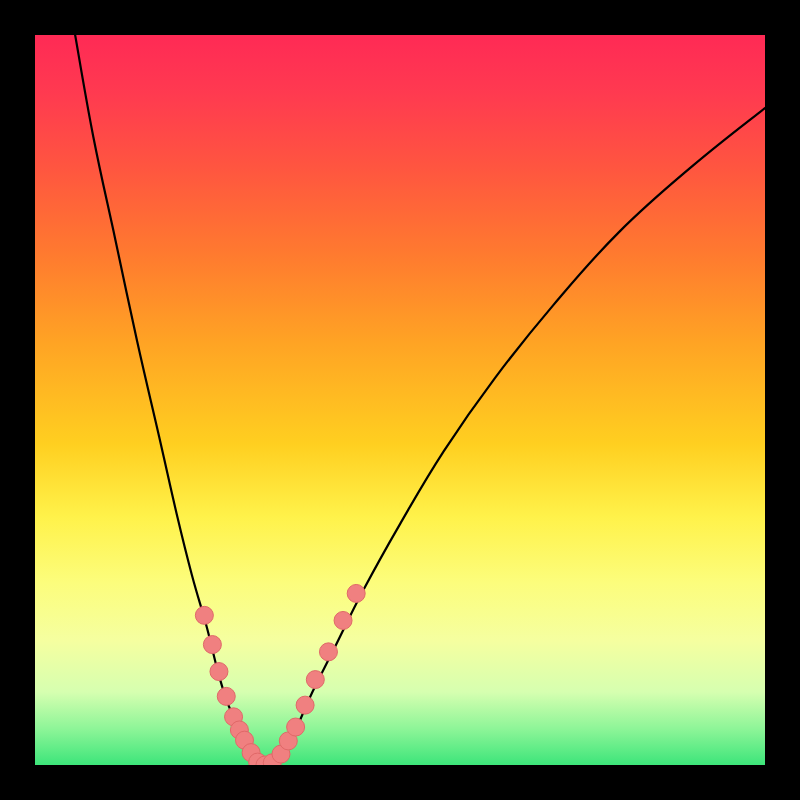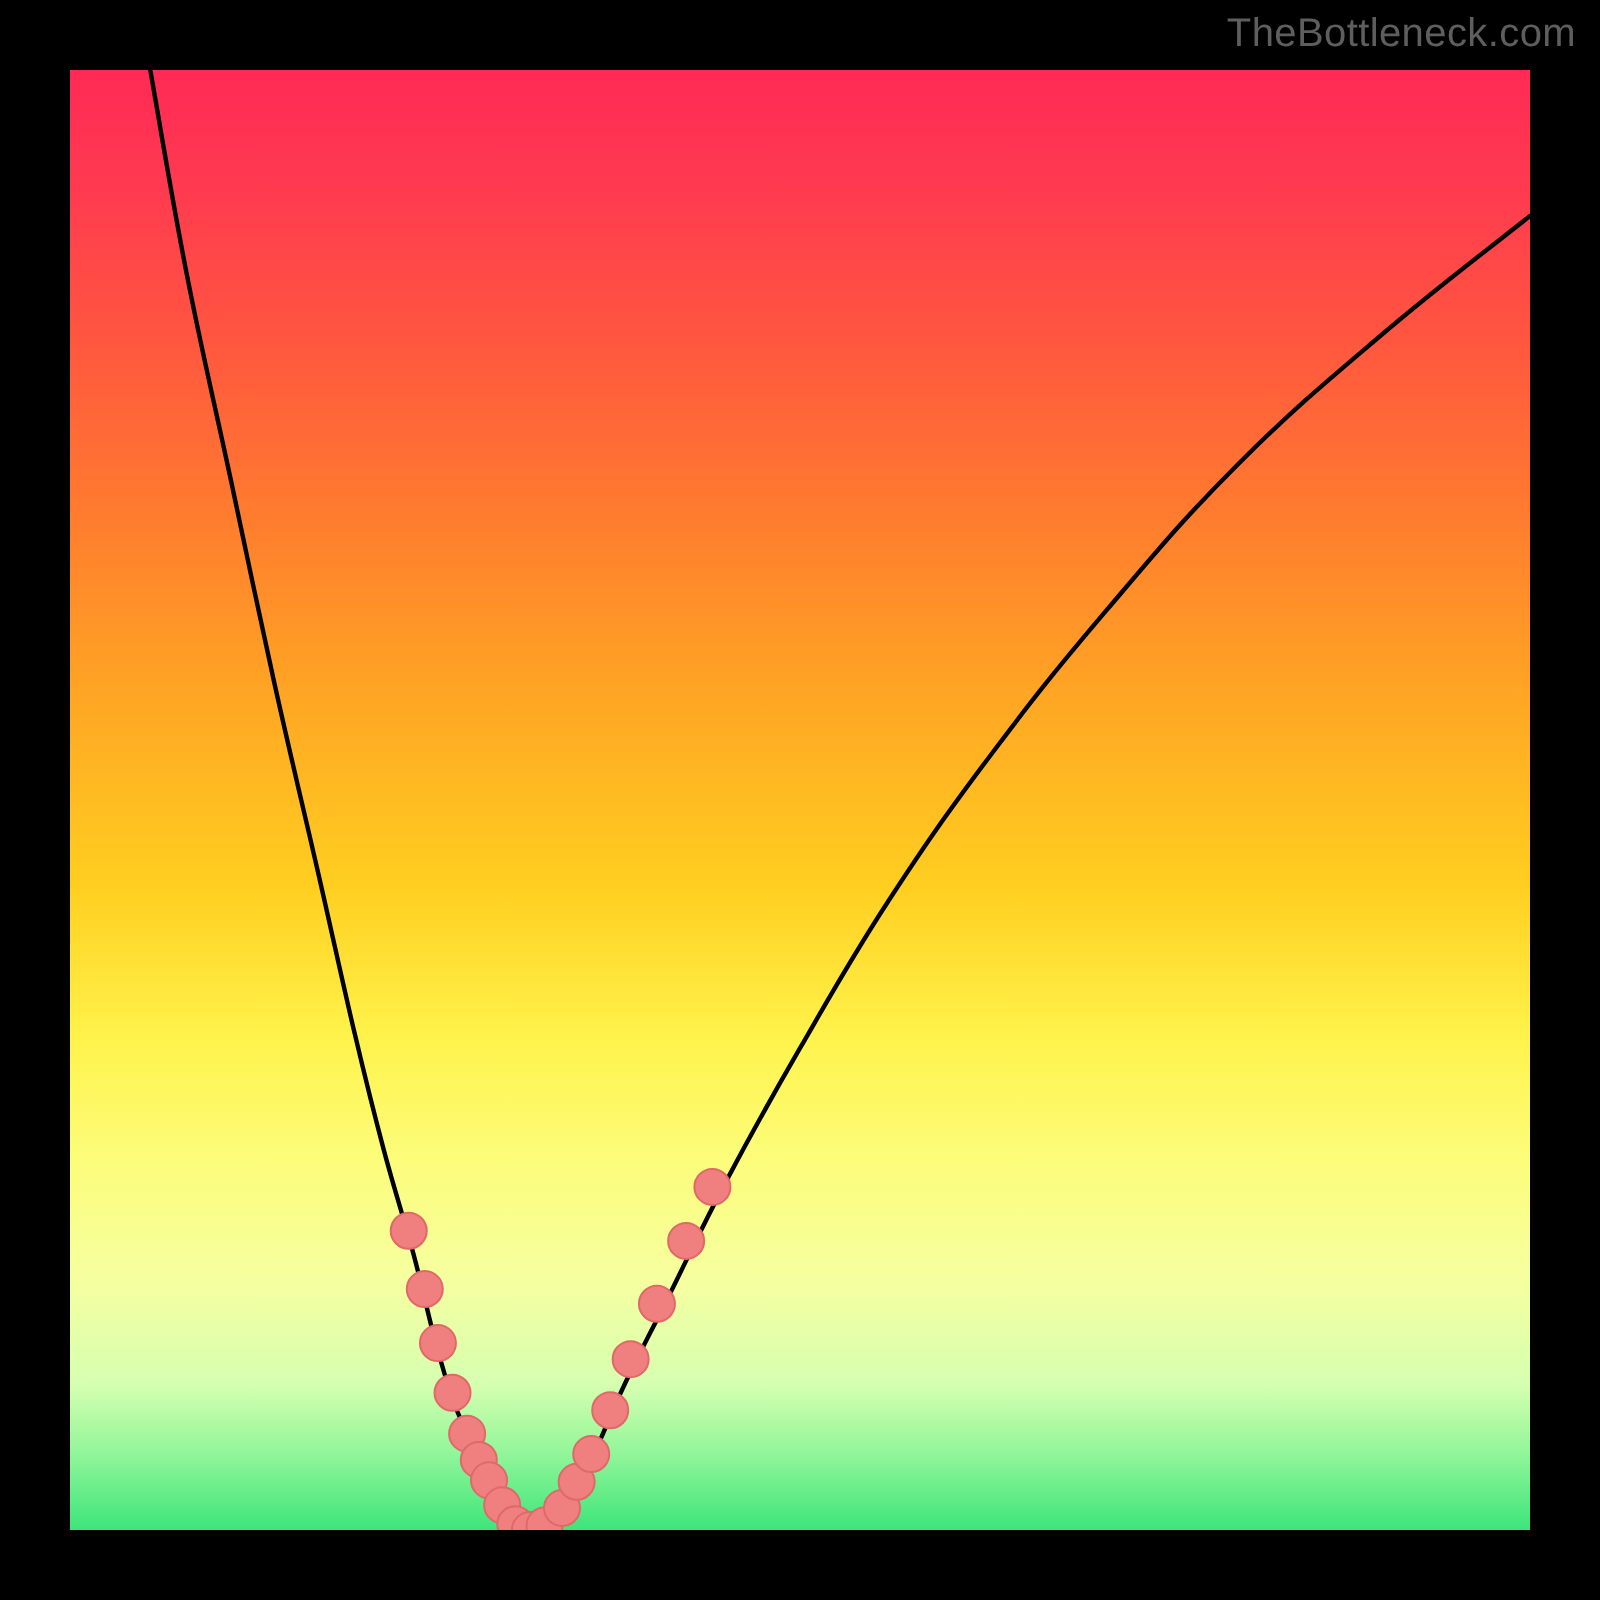--- a/index.html
+++ b/index.html
@@ -58,21 +58,20 @@
     font-size: 20px;
     letter-spacing: 0.2px;
     user-select: none;
   }
 </style>
 </head>
 <body>
 
 <div class="frame">
 
-  <div class="watermark">TheBottleneck.com</div>
 
   <div class="plot">
     <div class="gradient"></div>
     <svg class="curve" viewBox="0 0 730 730" preserveAspectRatio="none">
       <path id="curve-path" fill="none" stroke="#000" stroke-width="2.2" stroke-linejoin="round" stroke-linecap="round" d="M40.15,0.00C43.80,20.44 50.37,61.32 58.40,102.20C66.43,143.08 71.54,163.52 80.30,204.40C89.06,245.28 93.44,267.18 102.20,306.60C110.96,346.02 116.07,366.46 124.10,401.50C132.13,436.54 135.78,454.06 142.35,481.80C148.92,509.54 151.11,518.30 156.95,540.20C162.79,562.10 166.44,572.32 171.55,591.30C176.66,610.28 178.56,620.50 182.50,635.10C186.44,649.70 188.05,654.96 191.26,664.30C194.47,673.64 195.93,675.69 198.56,681.82C201.19,687.95 202.21,690.29 204.40,694.96C206.59,699.63 207.61,701.38 209.51,705.18C211.41,708.98 212.28,710.73 213.89,713.94C215.50,717.15 216.52,718.90 217.54,721.24C218.56,723.58 217.98,724.16 219.00,725.62C220.02,727.08 220.90,727.66 222.65,728.54C224.40,729.42 225.57,730.00 227.76,730.00C229.95,730.00 230.97,729.42 233.60,728.54C236.23,727.66 238.71,727.08 240.90,725.62C243.09,724.16 242.36,724.45 244.55,721.24C246.74,718.03 248.20,715.84 251.85,709.56C255.50,703.28 257.69,700.36 262.80,689.85C267.91,679.34 270.10,672.33 277.40,657.00C284.70,641.67 289.08,633.64 299.30,613.20C309.52,592.76 315.36,579.62 328.50,554.80C341.64,529.98 348.94,516.84 365.00,489.10C381.06,461.36 389.82,445.30 408.80,416.10C427.78,386.90 438.00,372.30 459.90,343.10C481.80,313.90 493.48,299.30 518.30,270.10C543.12,240.90 556.26,224.84 584.00,197.10C611.74,169.36 627.80,156.22 657.00,131.40C686.20,106.58 715.40,84.68 730.00,73.00"></path>
       <g id="marker-group">
           <circle cx="169.36" cy="580.35" r="9" fill="#f08080" stroke="#e06868" stroke-width="1"></circle>
           <circle cx="177.39" cy="609.55" r="9" fill="#f08080" stroke="#e06868" stroke-width="1"></circle>
           <circle cx="183.96" cy="636.56" r="9" fill="#f08080" stroke="#e06868" stroke-width="1"></circle>
           <circle cx="191.26" cy="661.38" r="9" fill="#f08080" stroke="#e06868" stroke-width="1"></circle>

